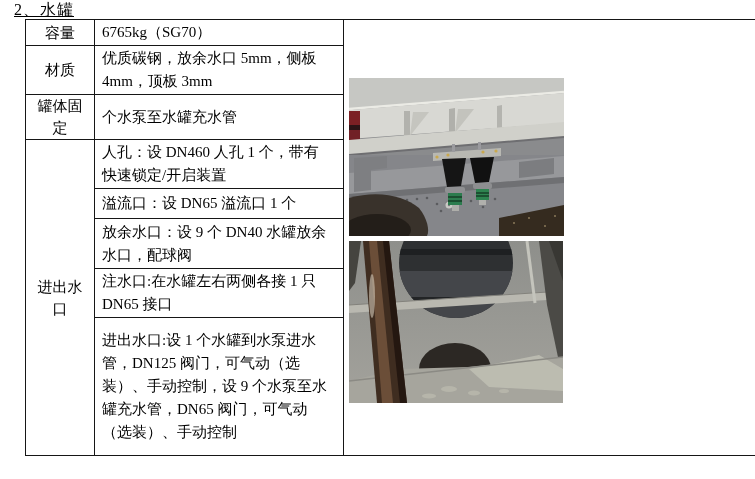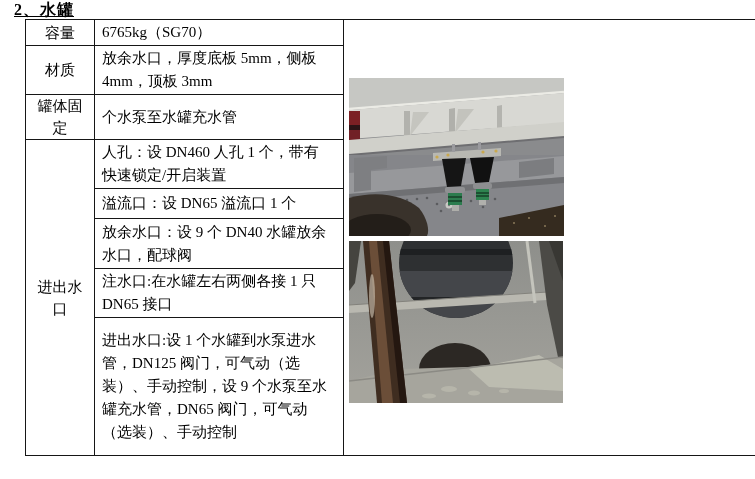--- a/index.html
+++ b/index.html
@@ -3,21 +3,21 @@
 <meta charset="utf-8">
 <style>
   * { margin:0; padding:0; box-sizing:border-box; }
   html,body { background:#fff; }
   .page {
     position:relative; width:755px; height:479px; background:#ffffff;
     font-family:"Liberation Serif","DejaVu Serif",serif; color:#000;
     overflow:hidden;
   }
   .doc-title {
-    position:absolute; left:14px; top:0px; font-size:16px; font-weight:bold;
+    position:absolute; left:14px; top:0px; font-size:16px; font-weight:normal;
     text-decoration:underline; line-height:19px; letter-spacing:1px;
   }
   .doc-footer {
     position:absolute; left:14px; top:456px; font-size:16px; line-height:21px;
     letter-spacing:1px;
   }
   table.spec {
     position:absolute; left:25px; top:19px; width:737px;
     border-collapse:collapse; table-layout:fixed;
   }
@@ -181,21 +181,21 @@
         </svg>
 
       </td>
     </tr>
 
     <tr>
       <td class="lbl h49">
         <div class="lblbox">材质</div>
       </td>
       <td class="cnt">
-        <div>放余水口，厚度底板 5mm，侧板 4mm，顶板 3mm</div>
+        <div>优质碳钢，放余水口 5mm，侧板 4mm，顶板 3mm</div>
       </td>
     </tr>
 
     <tr>
       <td class="lbl h49">
         <div class="lblbox">罐体固定</div>
       </td>
       <td class="cnt">
         <div>个水泵至水罐充水管</div>
       </td>

